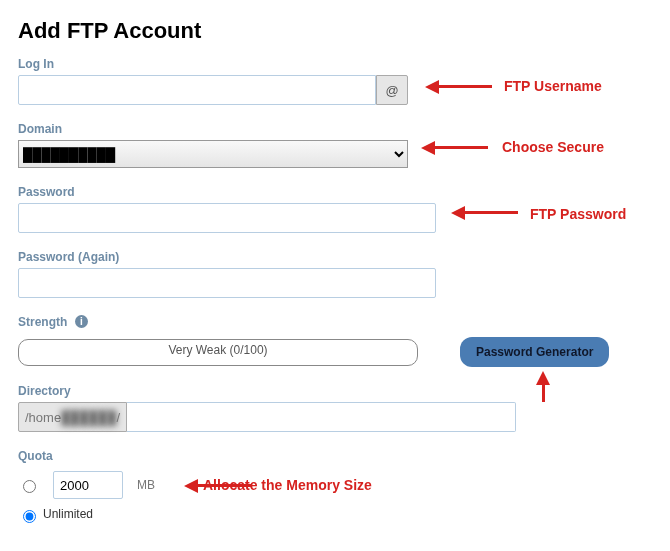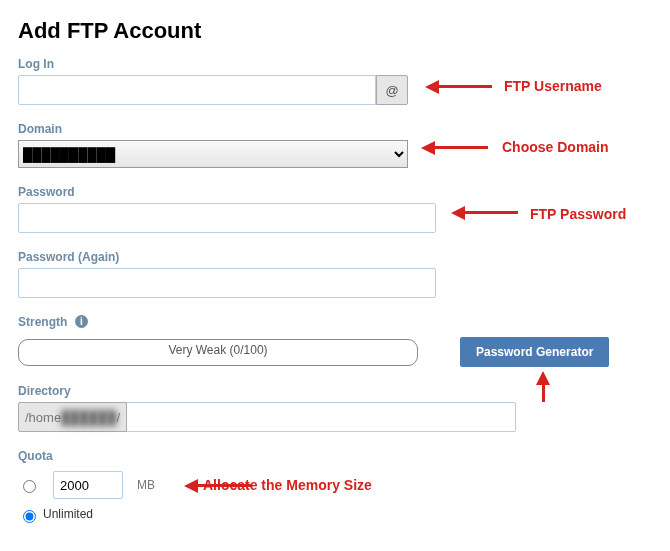--- a/index.html
+++ b/index.html
@@ -82,27 +82,27 @@
     border-radius: 10px;
     text-align:center;
     font-size:12px;
     line-height:20px;
     color:#555;
     background:#fff;
     box-sizing:border-box;
   }
   .gen-btn {
     background:#4a7cb3;
-    color:#ffffff;
+    color:#0f172a;
     border:none;
     height:30px;
     padding:0 16px;
     font-size:12px;
     font-weight:bold;
-    border-radius:2px;
+    border-radius:12px;
     cursor:pointer;
   }
   .dir-row {
     display:flex;
     width: 498px;
   }
   .dir-prefix {
     background:#e6e6e6;
     border:1px solid #aaa;
     height:30px;
@@ -222,21 +222,21 @@
   <div class="arrow-left" style="left:400px; top:32px;"></div>
   <div class="annot" style="left:486px; top:24px;">FTP Username</div>
 </div>
 
 <div class="field rel">
   <span class="label">Domain</span><br>
   <select class="domain">
     <option class="blur">██████████</option>
   </select>
   <div class="arrow-left" style="left:396px; top:28px;"></div>
-  <div class="annot" style="left:484px; top:20px;">Choose Domain</div>
+  <div class="annot" style="left:484px; top:20px;">Choose Secure</div>
 </div>
 
 <div class="field rel">
   <span class="label">Password</span><br>
   <input class="pw" type="password" value="" style="">
   <div class="arrow-left" style="left:426px; top:30px;"></div>
   <div class="annot" style="left:512px; top:24px;">FTP Password</div>
 </div>
 
 <div class="field">

